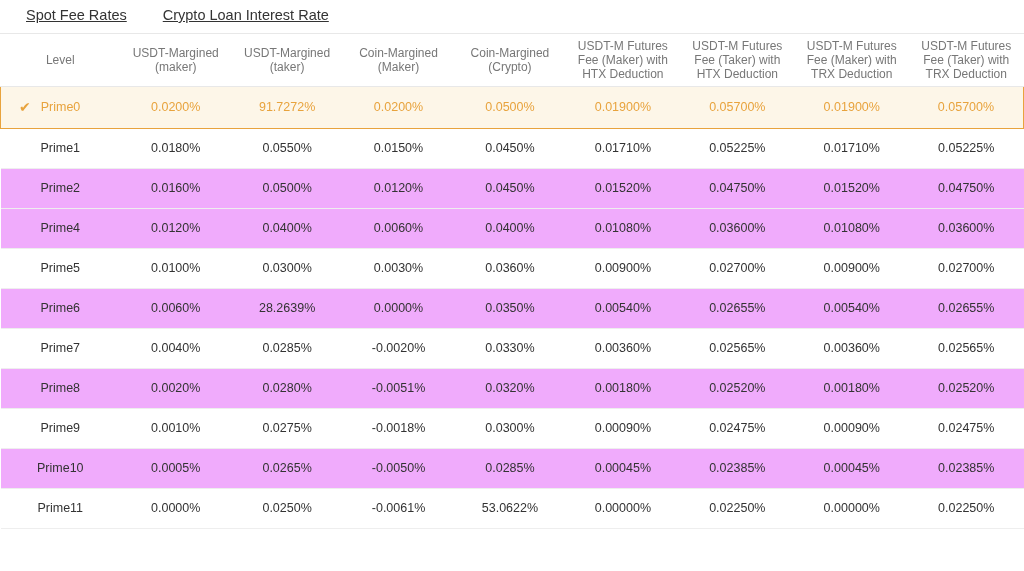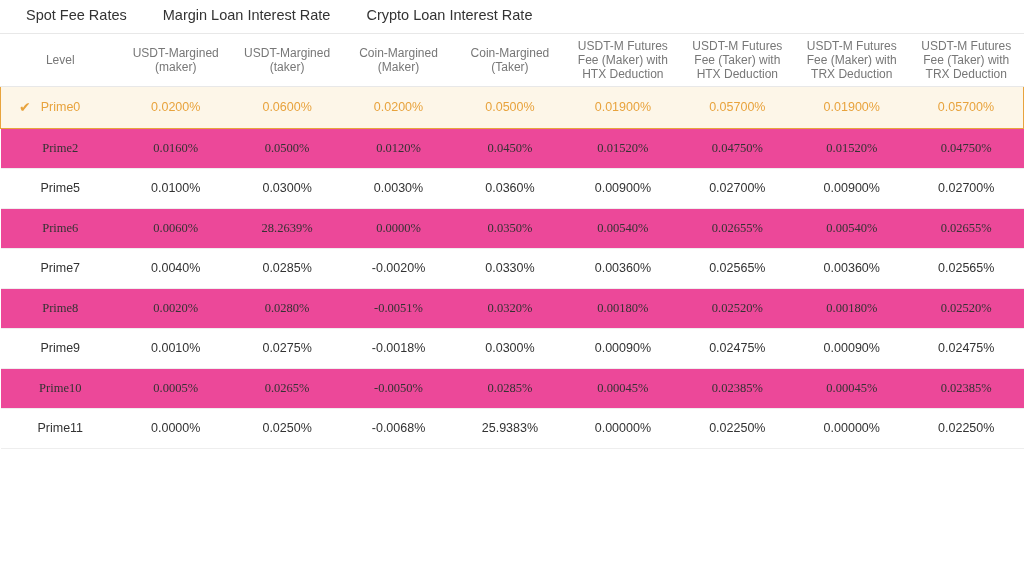--- a/index.html
+++ b/index.html
@@ -29,20 +29,21 @@
     padding-left: 8px;
   }
   .tab {
     font-size: 14.5px;
     color: #333333;
     padding: 6px 18px 9px 18px;
     cursor: pointer;
     white-space: nowrap;
     position: relative;
     line-height: 18px;
+    text-decoration: underline;
   }
   .tab.active {
     color: #e8a33d;
   }
   .tab.active::after {
     content: "";
     position: absolute;
     left: 12px;
     right: 12px;
     bottom: 0;
@@ -76,22 +77,21 @@
     line-height: 14px;
     padding: 4px 4px;
     background: #ffffff;
     border-bottom: 1px solid #e8e8e8;
   }
   table.fee-table tbody td {
     height: 40px;
     padding: 2px 4px;
   }
   tbody tr.row-alt td {
-    background: #ec4899;
-    font-family: Liberation Serif, serif;
+    background: #f0abfc;
   }
   tbody tr.row-highlight td {
     background: #fdf6e8;
     border-top: 1px solid #e8a33d;
     border-bottom: 1px solid #e8a33d;
     height: 42px;
     color: #e8a33d;
   }
   tbody tr.row-highlight td:first-child {
     border-left: 1px solid #e8a33d;
@@ -116,62 +116,83 @@
   .col-num   { width: 110px; }
   .col-wide  { width: 113px; margin-top: 12px; }
 </style>
 </head>
 <body>
 
 <div class="page">
 
   <div class="tabbar">
       <div class="tab">Spot Fee Rates</div>
-      <div class="tab">Margin Loan Interest Rate</div>
       <div class="tab">Crypto Loan Interest Rate</div>
     </div>
 
   <div class="table-wrap">
     <table class="fee-table">
       <thead>
         <tr>
             <th class="col-level">Level</th>
             <th class="col-num">USDT-Margined (maker)</th>
             <th class="col-num">USDT-Margined (taker)</th>
             <th class="col-num">Coin-Margined (Maker)</th>
-            <th class="col-num">Coin-Margined (Taker)</th>
+            <th class="col-num">Coin-Margined (Crypto)</th>
             <th class="col-wide">USDT-M Futures Fee (Maker) with HTX Deduction</th>
             <th class="col-wide">USDT-M Futures Fee (Taker) with HTX Deduction</th>
             <th class="col-wide">USDT-M Futures Fee (Maker) with TRX Deduction</th>
             <th class="col-wide">USDT-M Futures Fee (Taker) with TRX Deduction</th>
           </tr>
       </thead>
       <tbody>
           <tr class="row-highlight">
             <td class="col-level level-cell"><span class="check-icon">✔</span><span>Prime0</span></td>
             <td class="col-num">0.0200%</td>
-            <td class="col-num">0.0600%</td>
+            <td class="col-num">91.7272%</td>
             <td class="col-num">0.0200%</td>
             <td class="col-num">0.0500%</td>
             <td class="col-wide">0.01900%</td>
             <td class="col-wide">0.05700%</td>
             <td class="col-wide">0.01900%</td>
             <td class="col-wide">0.05700%</td>
+          </tr>
+          <tr>
+            <td class="col-level level-cell"><span>Prime1</span></td>
+            <td class="col-num">0.0180%</td>
+            <td class="col-num">0.0550%</td>
+            <td class="col-num">0.0150%</td>
+            <td class="col-num">0.0450%</td>
+            <td class="col-wide">0.01710%</td>
+            <td class="col-wide">0.05225%</td>
+            <td class="col-wide">0.01710%</td>
+            <td class="col-wide">0.05225%</td>
           </tr>
           <tr class="row-alt">
             <td class="col-level level-cell"><span>Prime2</span></td>
             <td class="col-num">0.0160%</td>
             <td class="col-num">0.0500%</td>
             <td class="col-num">0.0120%</td>
             <td class="col-num">0.0450%</td>
             <td class="col-wide">0.01520%</td>
             <td class="col-wide">0.04750%</td>
             <td class="col-wide">0.01520%</td>
             <td class="col-wide">0.04750%</td>
           </tr>
+          <tr class="row-alt">
+            <td class="col-level level-cell"><span>Prime4</span></td>
+            <td class="col-num">0.0120%</td>
+            <td class="col-num">0.0400%</td>
+            <td class="col-num">0.0060%</td>
+            <td class="col-num">0.0400%</td>
+            <td class="col-wide">0.01080%</td>
+            <td class="col-wide">0.03600%</td>
+            <td class="col-wide">0.01080%</td>
+            <td class="col-wide">0.03600%</td>
+          </tr>
           <tr>
             <td class="col-level level-cell"><span>Prime5</span></td>
             <td class="col-num">0.0100%</td>
             <td class="col-num">0.0300%</td>
             <td class="col-num">0.0030%</td>
             <td class="col-num">0.0360%</td>
             <td class="col-wide">0.00900%</td>
             <td class="col-wide">0.02700%</td>
             <td class="col-wide">0.00900%</td>
             <td class="col-wide">0.02700%</td>
@@ -228,22 +249,22 @@
             <td class="col-num">0.0285%</td>
             <td class="col-wide">0.00045%</td>
             <td class="col-wide">0.02385%</td>
             <td class="col-wide">0.00045%</td>
             <td class="col-wide">0.02385%</td>
           </tr>
           <tr>
             <td class="col-level level-cell"><span>Prime11</span></td>
             <td class="col-num">0.0000%</td>
             <td class="col-num">0.0250%</td>
-            <td class="col-num">-0.0068%</td>
-            <td class="col-num">25.9383%</td>
+            <td class="col-num">-0.0061%</td>
+            <td class="col-num">53.0622%</td>
             <td class="col-wide">0.00000%</td>
             <td class="col-wide">0.02250%</td>
             <td class="col-wide">0.00000%</td>
             <td class="col-wide">0.02250%</td>
           </tr>
         </tbody>
     </table>
   </div>
 
 </div>

